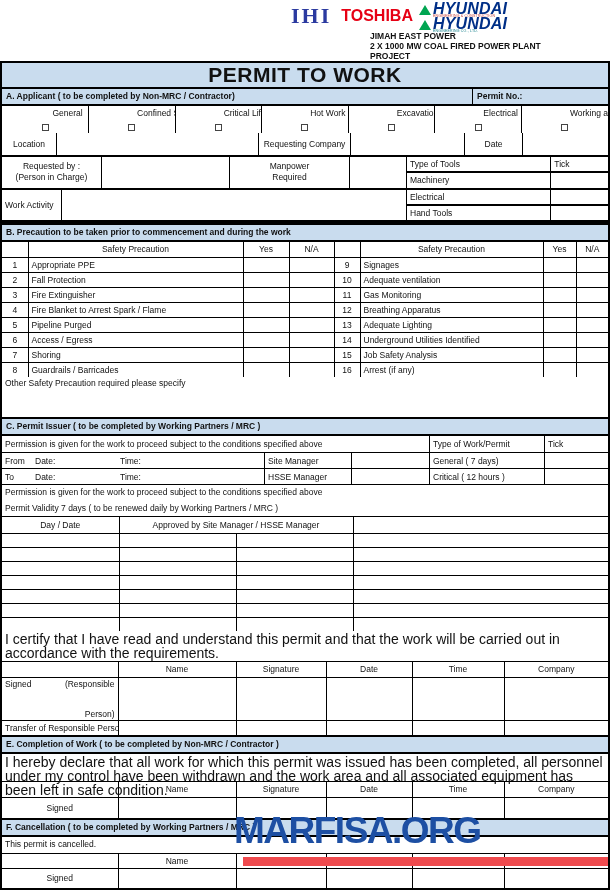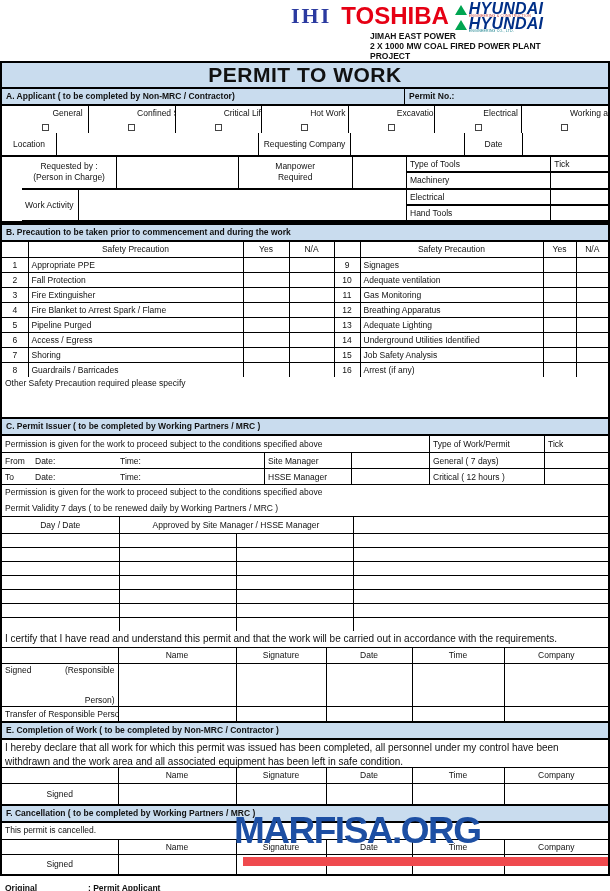--- a/index.html
+++ b/index.html
@@ -5,78 +5,78 @@
   * { margin:0; padding:0; box-sizing:border-box; }
   html,body { width:610px; height:891px; }
   body { position:relative; background:#fff; overflow:hidden;
          font-family:"Liberation Sans", sans-serif; color:#111; }
 
   
   .hdr { position:relative; height:61px; }
   .logos { position:absolute; top:4px; left:291px; display:flex; align-items:flex-start; }
   .ihi { font-family:"Liberation Serif", serif; font-weight:bold; font-size:22px;
          color:var(--ihi_blue,#2b3aa0); letter-spacing:2px; line-height:24px; }
-  .toshiba { font-weight:bold; font-size:24px; color:var(--toshiba_red,#e60014);
+  .toshiba { font-weight:bold; font-size:16px; color:var(--toshiba_red,#e60014);
              letter-spacing:0px; line-height:24px; margin-left:10px;text-align:center; }
   .hyu-stack { margin-left:6px; display:flex; flex-direction:column; gap:1px; }
   .hyu { display:flex; align-items:flex-start; }
   .tri { width:0; height:0; border-left:6px solid transparent; border-right:6px solid transparent;
          border-bottom:10px solid var(--hyundai_green,#00a551); margin:1px 2px 0 0; }
   .hyu-txt { display:flex; flex-direction:column; }
   .hyu-name { font-weight:bold; font-size:16px; line-height:10px; color:var(--hyundai_navy,#002f87); letter-spacing:0.2px;font-style:italic; }
   .hyu-sub1 { font-size:3.5px; color:#c2403a; letter-spacing:0.2px; }
   .hyu-sub2 { font-size:3.5px; color:#0a7a86; letter-spacing:0.2px; }
   .proj { position:absolute; top:31px; left:370px; font-weight:bold; font-size:8.5px; line-height:10px; }
 
   
   .form { border:2px solid #000; width:610px; }
   .title { background:var(--bar,#c9dcee); height:24px; line-height:23px; text-align:center;
            font-weight:bold; font-size:21px; letter-spacing:0.5px; }
   .bar { background:var(--bar,#c9dcee); border-top:2px solid #000; border-bottom:2px solid #000;
          font-weight:bold; font-size:8.5px; line-height:11px; padding:2px 4px; display:flex; }
   .bar .spacer { flex:1; }
-  .bar .permitno { width:204px; border-left:1px solid #000; margin:-2px -4px; padding:2px 4px; }
+  .bar .permitno { width:136px; border-left:1px solid #000; margin:-2px -4px; padding:2px 4px; }
 
   .flexrow { display:flex; }
   .cell { border-right:1px solid #000; border-bottom:1px solid #000; font-size:8.5px;
           padding:0 3px; overflow:hidden; white-space:nowrap; display:flex; align-items:center; }
   .cell:last-child { border-right:none; }
   .center { justify-content:center; text-align:center; }
 
   table { border-collapse:collapse; table-layout:fixed; width:606px; }
   td { border:1px solid #000; font-size:8.5px; padding:0 3px; overflow:hidden; white-space:nowrap; height:15px; }
   tr td:first-child { border-left:none; } tr td:last-child { border-right:none; }
   tr:first-child td { border-top:none; } tr:last-child td { border-bottom:none; }
 
   
   .ptype td { text-align:center; height:14px; border-bottom:none;padding-left:48px; }
   .pbox td { text-align:center; height:13px; border-top:none; }
   .cb { display:inline-block; width:7px; height:7px; border:1px solid #444; vertical-align:middle; }
   .locrow { height:24px; border-bottom:1px solid #000; }
   .midgrid { display:flex; height:66px; border-bottom:2px solid #000; }
-  .mid-left { width:404px; display:flex; flex-direction:column;padding-left:20px; }
+  .mid-left { width:404px; display:flex; flex-direction:column; }
   .mid-left > div { flex:1; display:flex; border-bottom:1px solid #000; }
   .mid-left > div:last-child { border-bottom:none;text-align:center; }
   .mid-right { width:202px; display:flex; flex-direction:column; border-left:1px solid #000; }
   .mid-right > div { flex:1; display:flex; border-bottom:1px solid #000; }
   .mid-right > div:last-child { border-bottom:none; }
   .two-line { flex-direction:column; justify-content:center; line-height:11px; }
 
   
   .othersafe { height:40px; font-size:8.5px; padding:1px 3px; }
 
   
   .permrow { height:17px; }
   .fromto .cell { height:16px; }
   .ctext { font-size:8.5px; line-height:15.5px; padding:0 3px; border-bottom:1px solid #000; }
   .renew td { height:14px; }
   .renew .hd { text-align:center; height:16px; }
 
   
-  .note { font-size:10px; line-height:14px; padding:1px 3px; border-bottom:1px solid #000; white-space:normal; }
+  .note { font-size:14px; line-height:14px; padding:1px 3px; border-bottom:1px solid #000; white-space:normal; }
   .colhead { text-align:center; }
   .siglabel { line-height:12px; }
   .resp-wrap { display:flex; justify-content:space-between; }
   .resp2 { text-align:right; padding-left:30px;margin-top:18px; }
 
   
   .footer { margin-top:5px; font-weight:bold; font-size:8.5px; line-height:15px; padding-left:5px; }
   .footer .row { display:flex; }
   .footer .lab { width:83px; }
 

